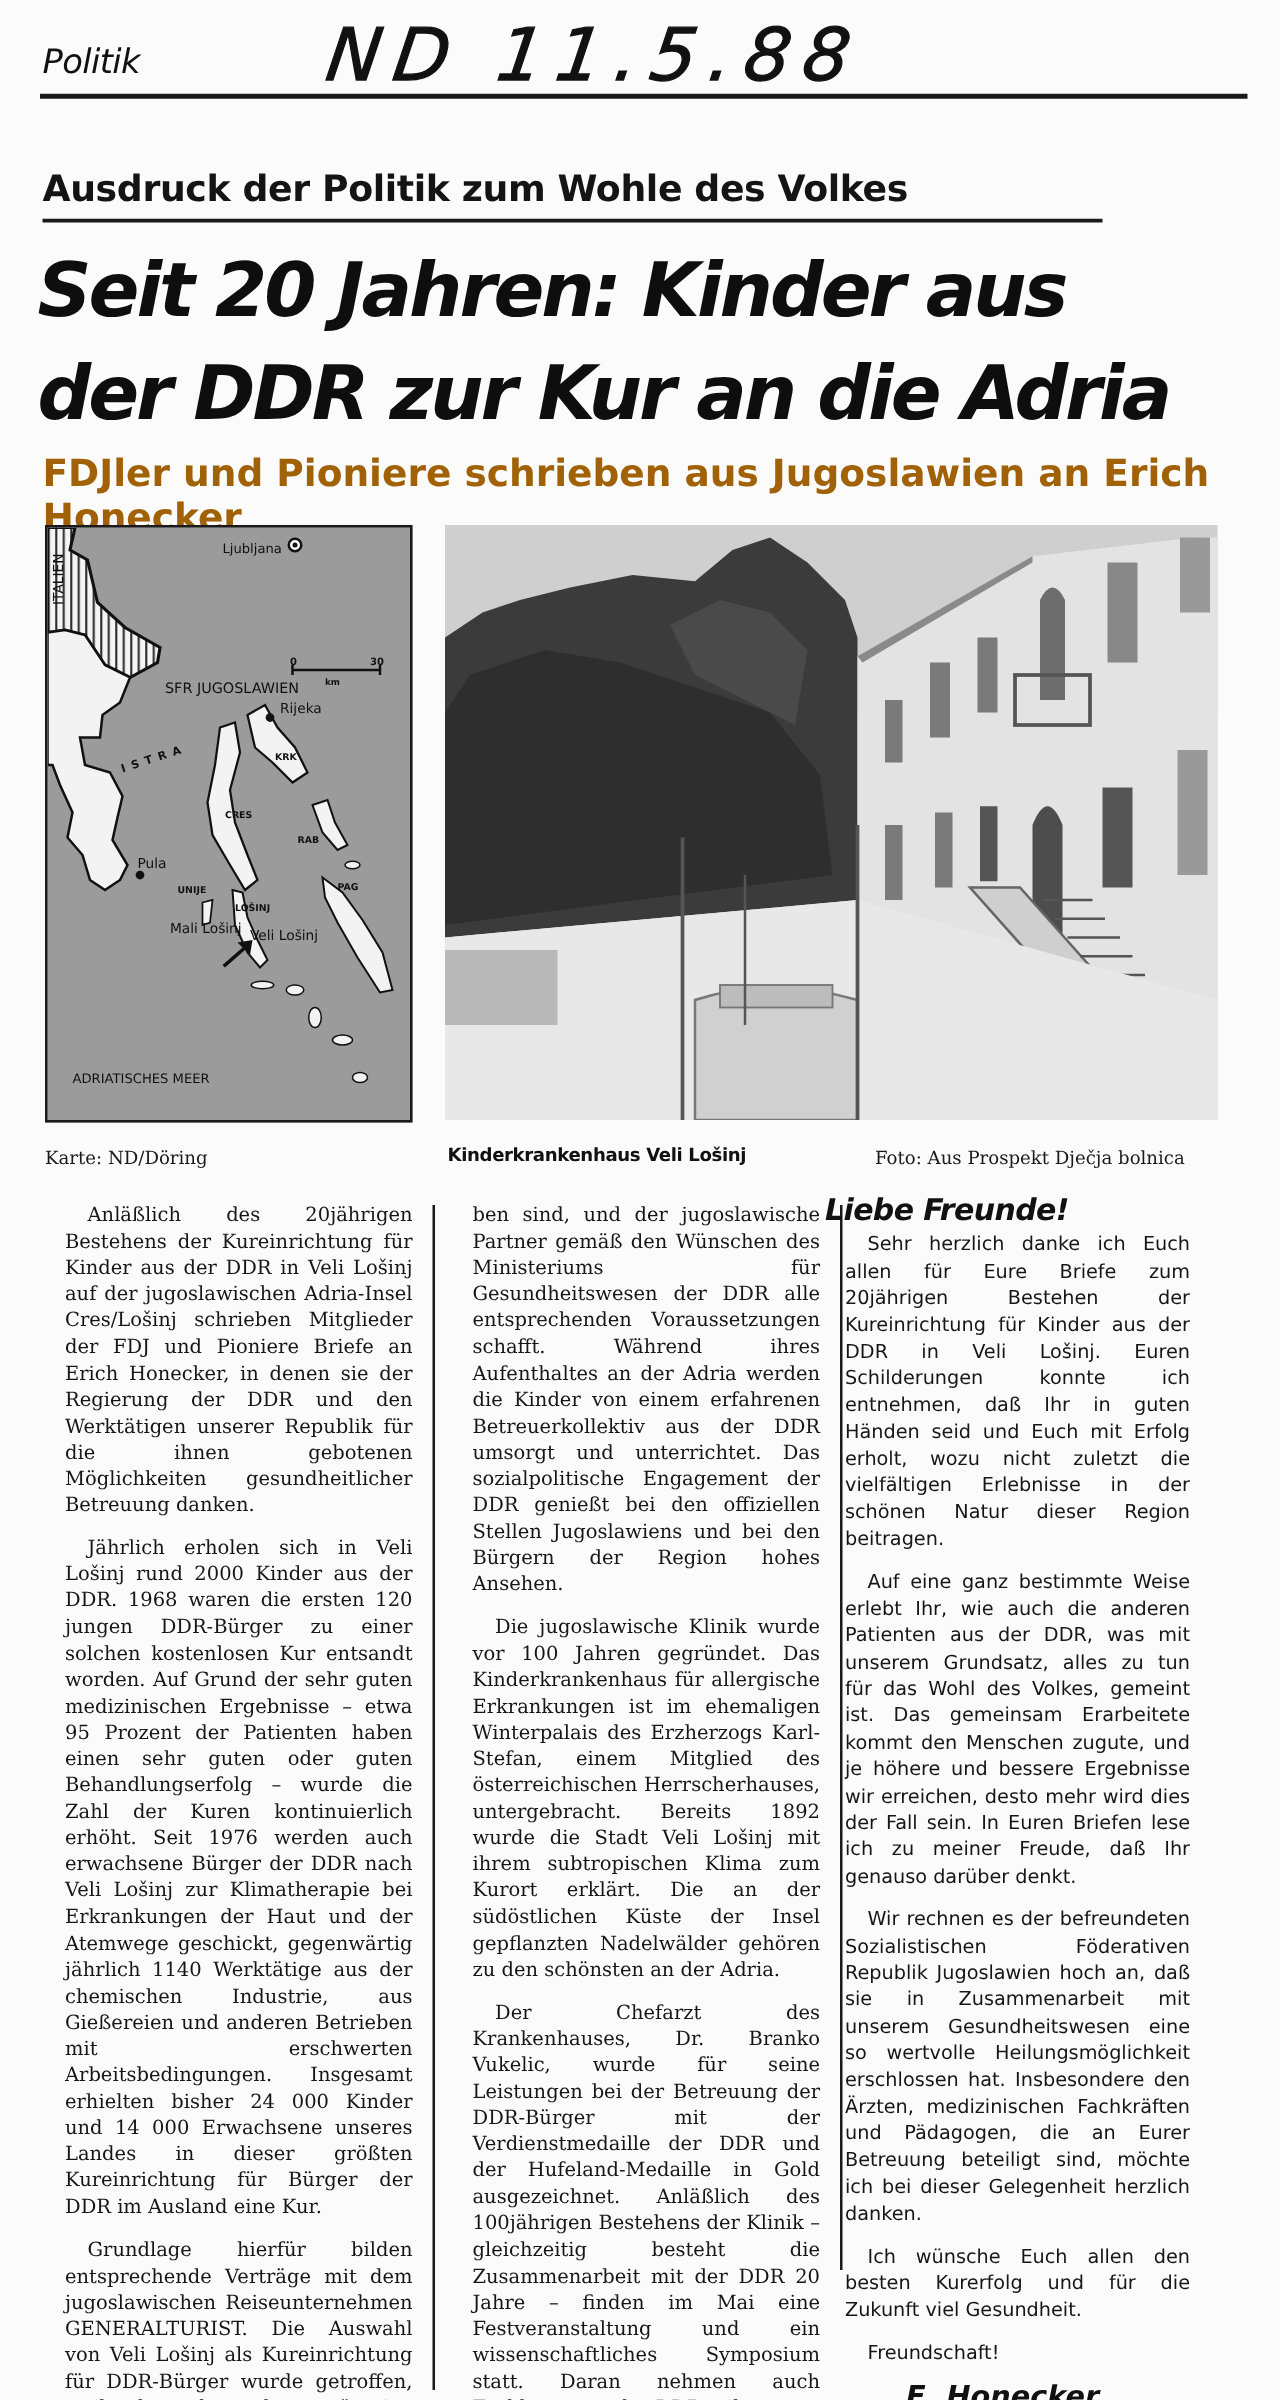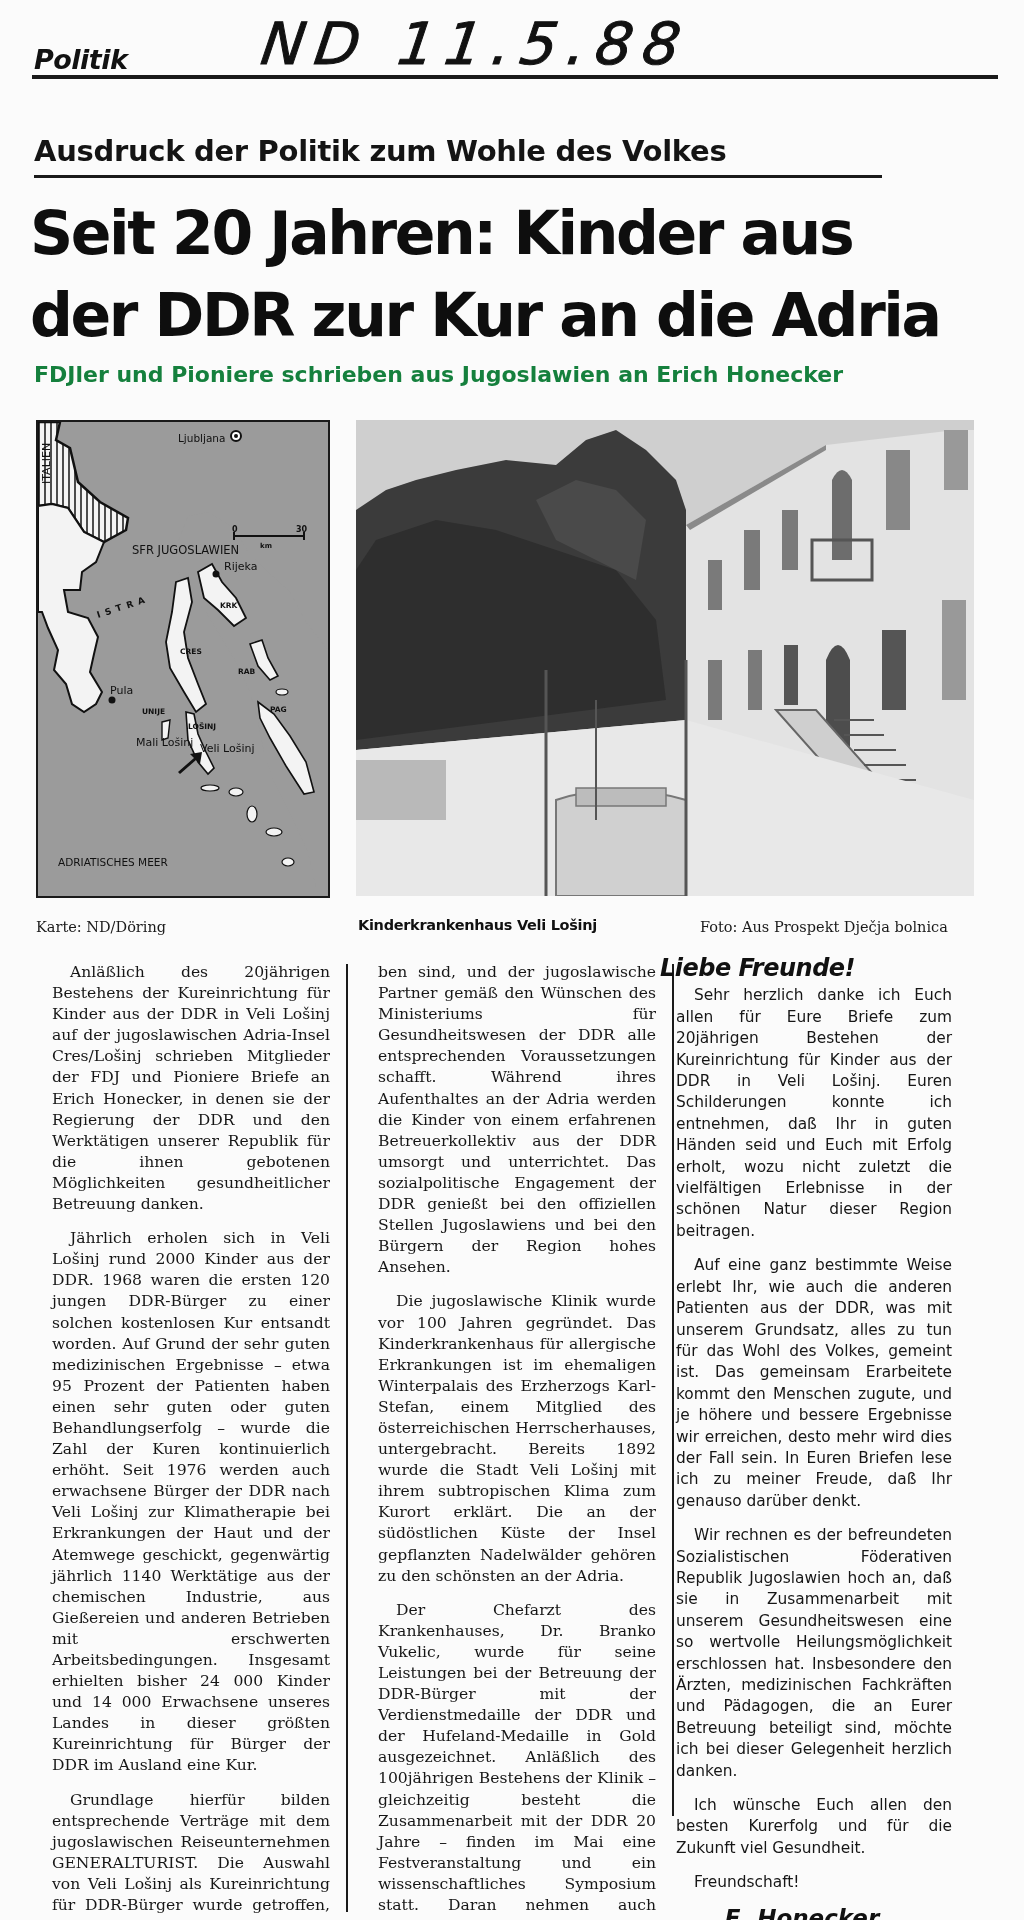--- a/index.html
+++ b/index.html
@@ -6,49 +6,49 @@
   body {
     width: 1024px; height: 1920px; overflow: hidden;
     background: #fbfbfb; color: #141414;
     font-family: "DejaVu Serif", serif;
     position: relative;
   }
   .abs { position: absolute; }
 
   
   .section-label {
-    left: 34px; top: 44px;
-    font-family: "DejaVu Sans", sans-serif; font-weight: bold; font-style: italic;
+    left: 34px; top: 34px;
+    font-family: "DejaVu Sans", sans-serif; font-weight: normal; font-style: italic;
     font-size: 27px; letter-spacing: -0.5px; color: #111; text-align: right;
   }
   .handwriting {
     left: 262px; top: 10px;
     font-family: "DejaVu Sans", sans-serif; font-style: italic;
     font-size: 58px; color: #111; letter-spacing: 10px;
     transform: skewX(-8deg);
     -webkit-text-stroke: 1px #111; font-weight: normal;
   }
   .top-rule { left: 32px; top: 75px; width: 966px; height: 4px; background: #1a1a1a; }
 
   .kicker {
     left: 34px; top: 134px;
     font-family: "DejaVu Sans", sans-serif; font-weight: bold;
     font-size: 29px; letter-spacing: -0.3px; color: #141414;
   }
   .kicker-rule { left: 34px; top: 175px; width: 848px; height: 3px; background: #1a1a1a; }
 
   .headline {
     left: 30px; top: 192px; width: 990px;
-    font-family: "DejaVu Sans", sans-serif; font-weight: bold; 
+    font-family: "DejaVu Sans", sans-serif; font-weight: bold; font-style: italic;
     font-size: 60px; line-height: 82px; letter-spacing: -2.4px; color: #0e0e0e;
   }
   .subhead {
     left: 34px; top: 362px;
     font-family: "DejaVu Sans", sans-serif; font-weight: bold;
-    font-size: 22px; letter-spacing: 0px; color: #15803d;
+    font-size: 30px; letter-spacing: 0px; color: #a16207;
   }
 
   
   .map {
     left: 36px; top: 420px; width: 290px; height: 474px;
     border: 2px solid #1a1a1a; background: #9a9a9a; overflow: hidden;
   }
   .map svg { display: block; }
   .map-label { font-family: "DejaVu Sans", sans-serif; fill: #111; }
 

